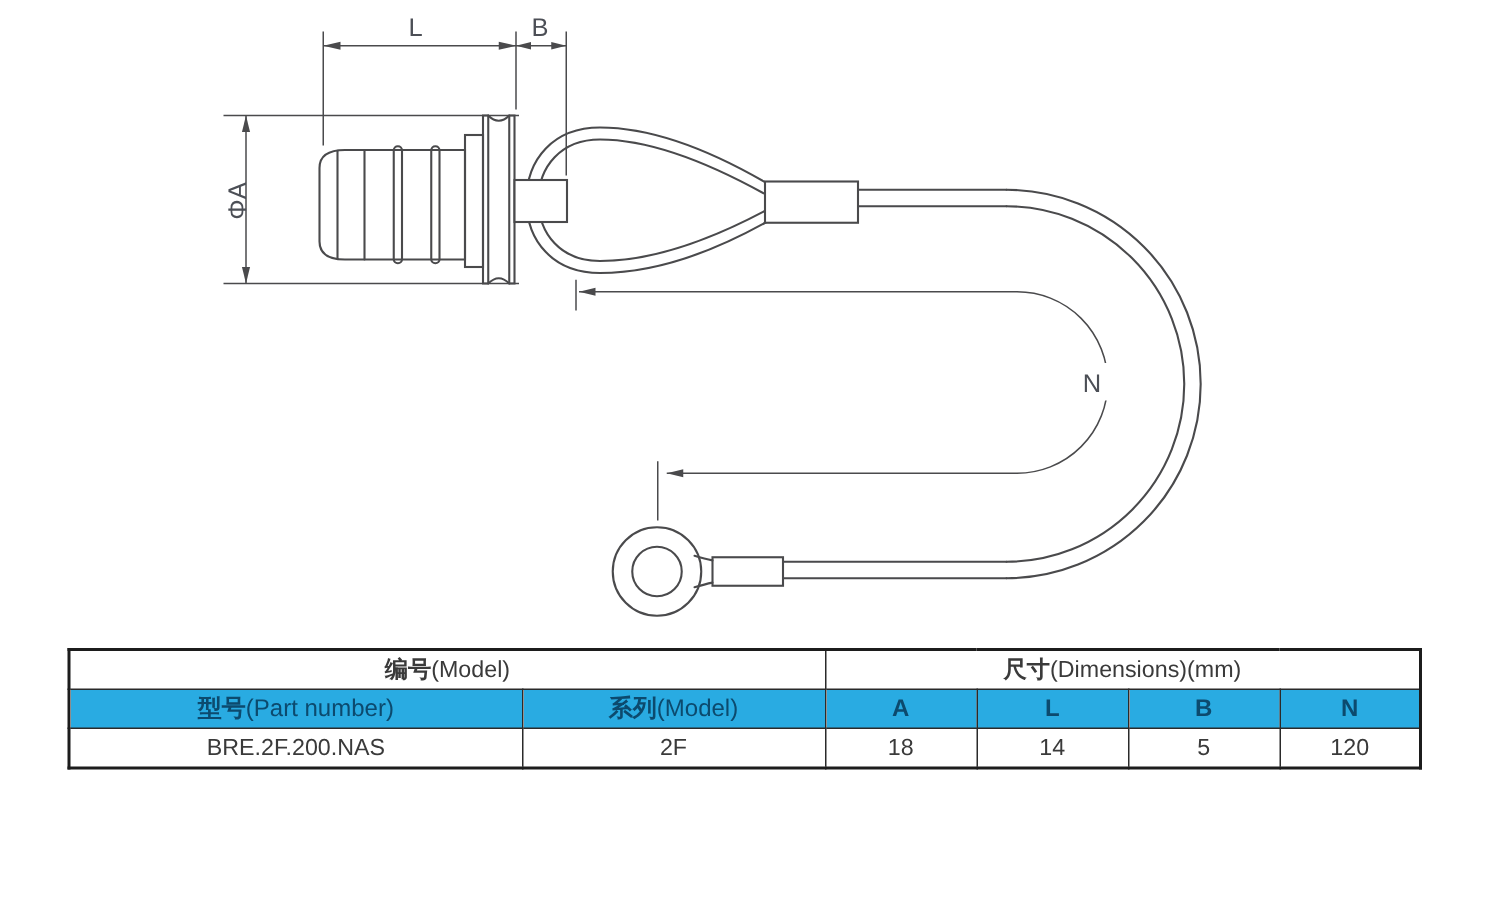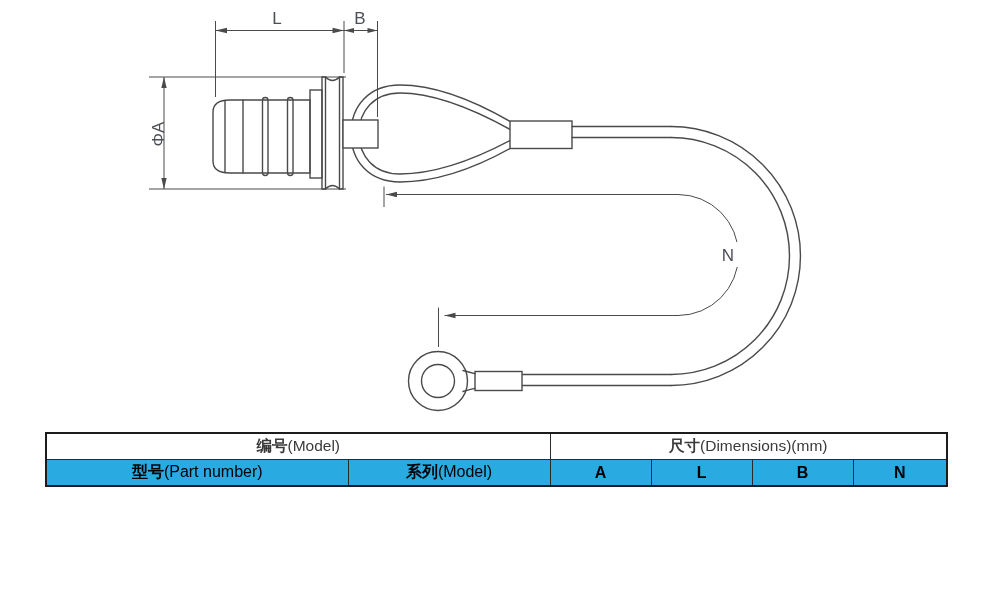--- a/index.html
+++ b/index.html
@@ -18,21 +18,21 @@
   }
   table.spec td{
     border:1.3px solid #2a2a2a;height:25px;padding:0;
     text-align:center;vertical-align:middle;
     font-size:15.5px;color:#3a3a3a;overflow:hidden;white-space:nowrap;
   }
   td.group-hdr{font-size:16px;color:#2b2b2b;}
   td.group-hdr .zh{font-weight:700;}
   td.group-hdr .bold{font-weight:400;}
   tr.blue-row td{
-    background:#29ABE2;color:#000000;font-size:16px;
+    background:#29ABE2;color:#0c4a6e;font-size:16px;
   }
   tr.blue-row .zh{font-weight:700;}
   tr.blue-row td.dim-col{font-weight:700;}
 </style>
 </head>
 <body>
 
 <div class="screen">
 
   <div class="drawing">
@@ -147,17 +147,25 @@
           <span class="zh">型号</span><span>(Part number)</span>
         </td>
         <td>
           <span class="zh">系列</span><span>(Model)</span>
         </td>
         <td class="dim-col">A</td>
         <td class="dim-col">L</td>
         <td class="dim-col">B</td>
         <td class="dim-col">N</td>
       </tr>
+      <tr>
+        <td>BRE.2F.200.NAS</td>
+        <td>2F</td>
+        <td>18</td>
+        <td>14</td>
+        <td>5</td>
+        <td>120</td>
+      </tr>
     </tbody>
       </table>
   </div>
 
 </div>
 
 </body></html>

